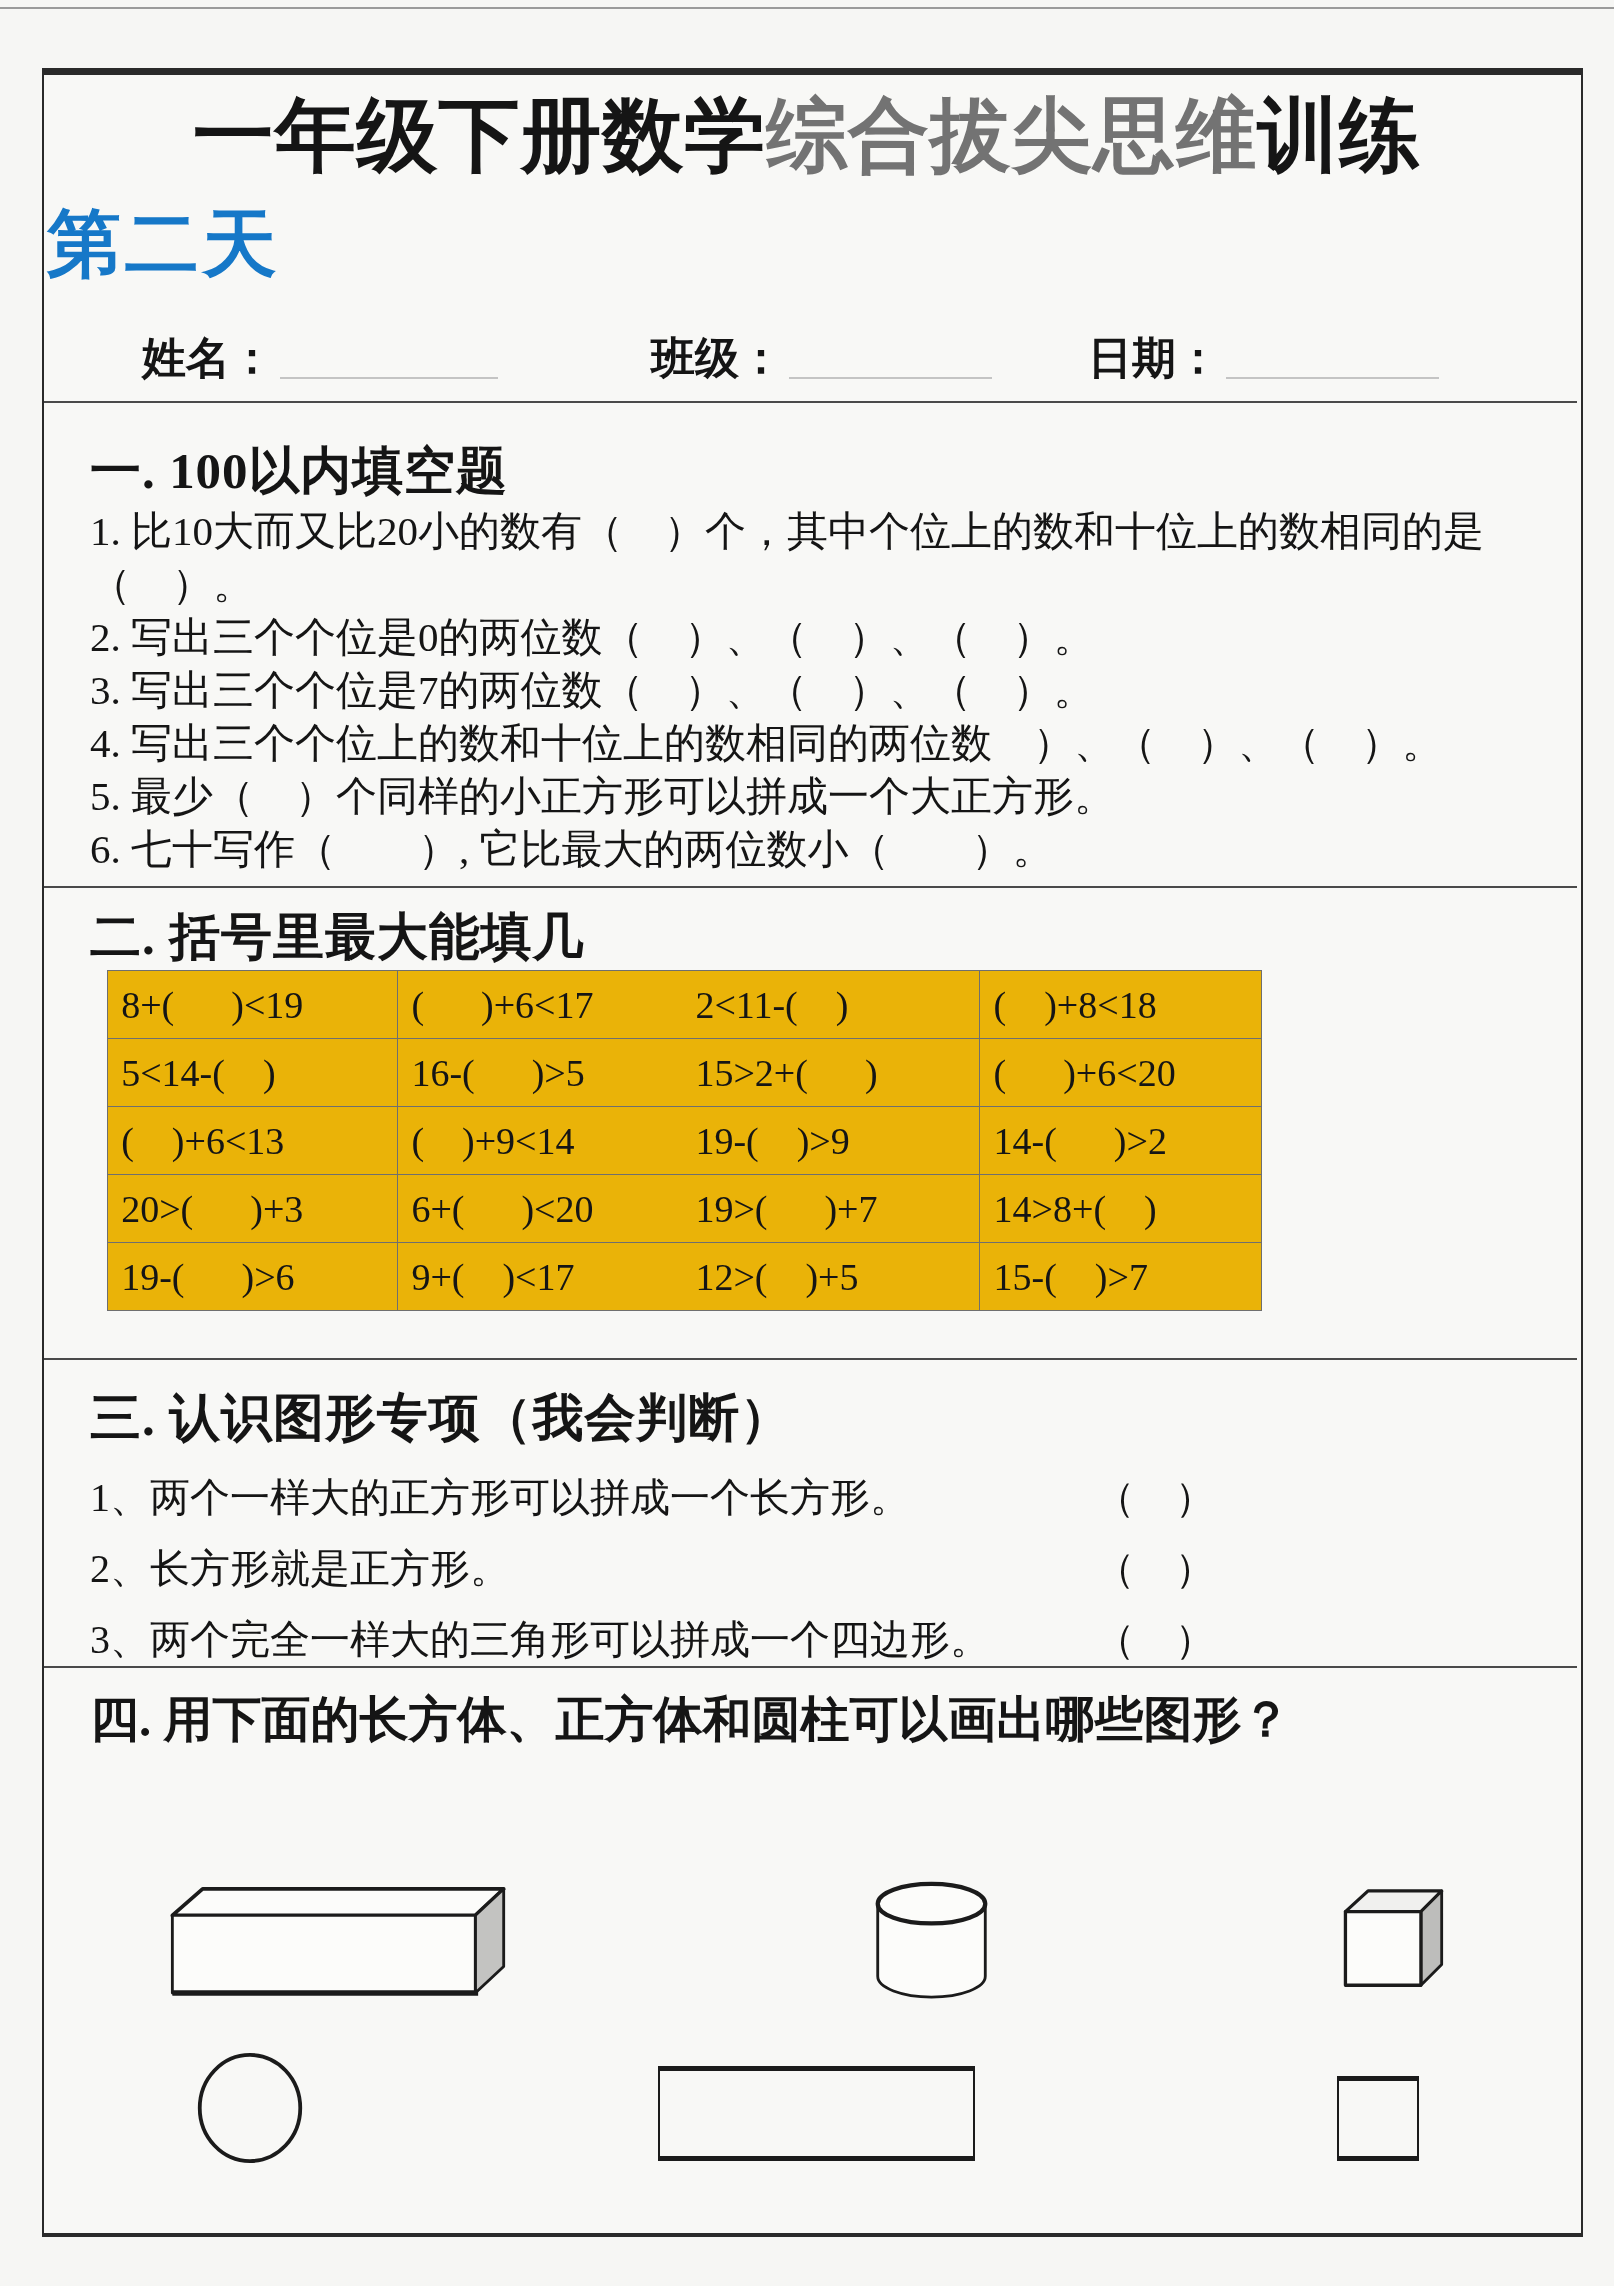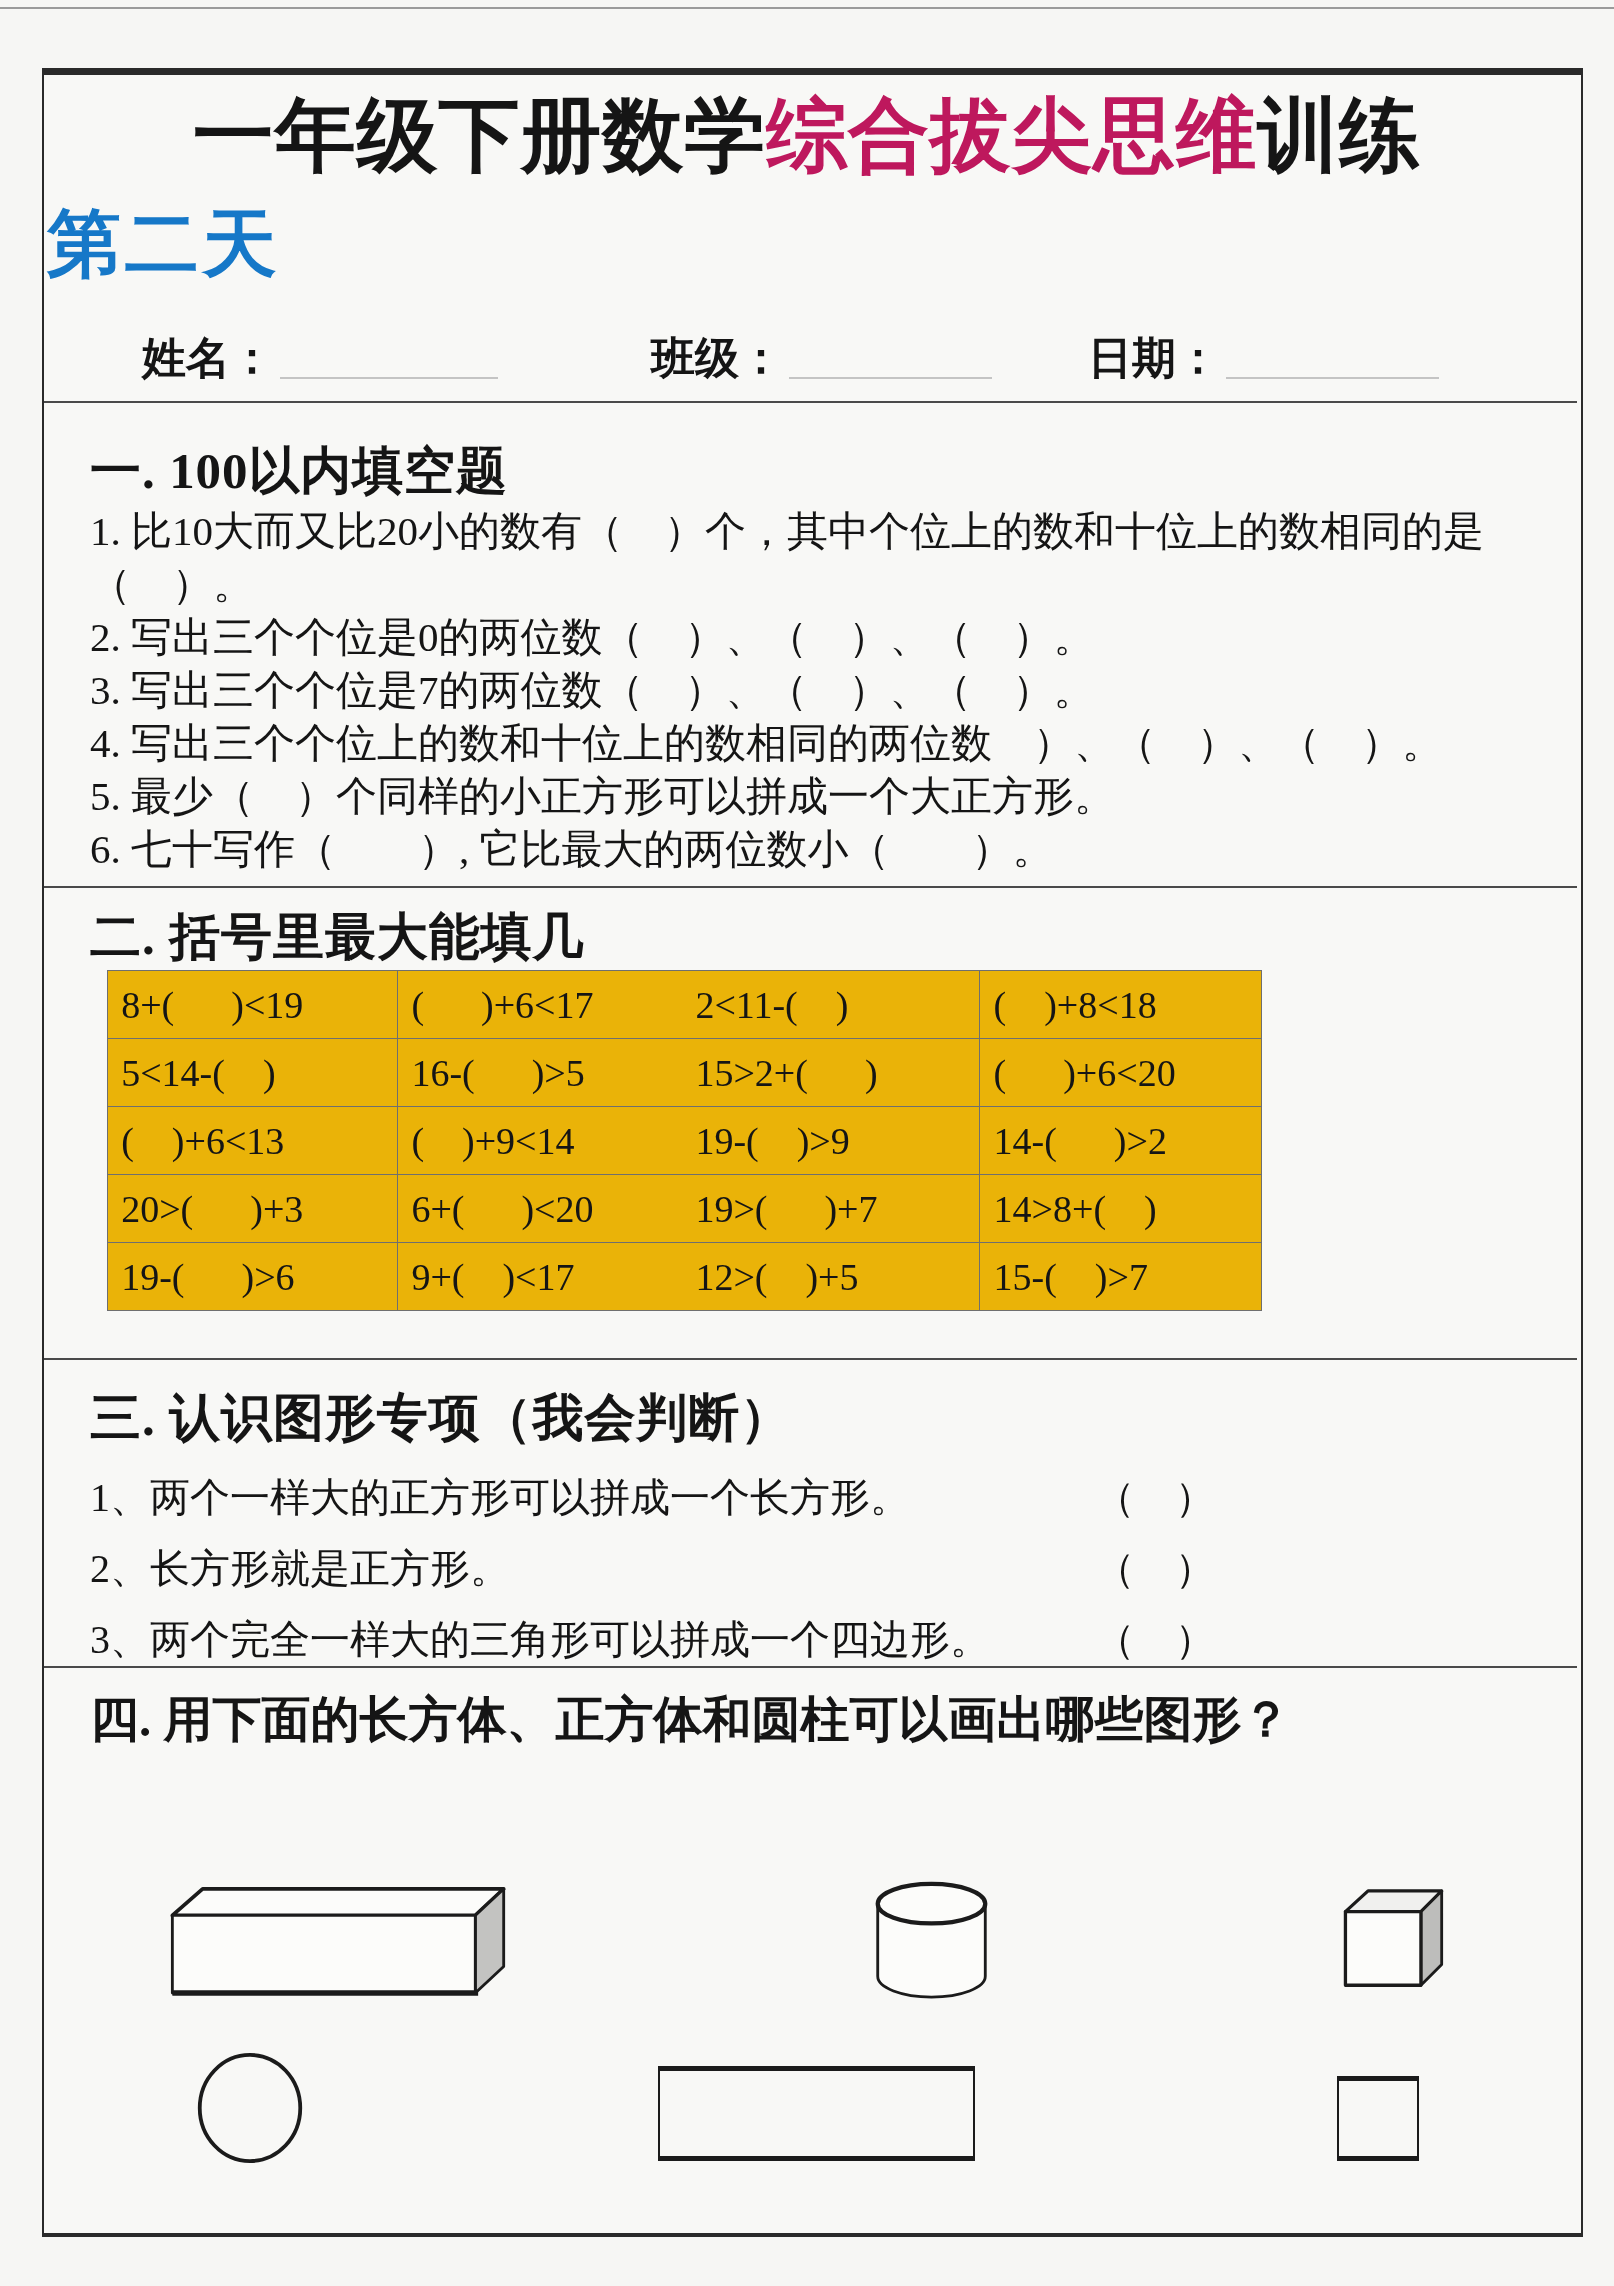--- a/index.html
+++ b/index.html
@@ -16,21 +16,21 @@
     border-top:7.6px solid #2a2a2a; border-bottom:4.7px solid #2a2a2a;
     border-left:2.8px solid #2a2a2a; border-right:2.8px solid #2a2a2a;
   }
   .hr{position:absolute; left:44px; width:1533px; height:1.9px; background:#4a4a4a;}
   
   .title{
     position:absolute; top:91px; left:47px; width:1520px; text-align:center;
     font-family:"Liberation Sans", sans-serif; font-weight:900;
     font-size:81px; line-height:1.1; letter-spacing:0.9px; white-space:nowrap;
   }
-  .title .red{color:#be185d;}
+  .title .red{color:#737373;}
   .subtitle{
     position:absolute; top:195px; left:47px; width:1520px; text-align:left;
     font-family:"Liberation Sans", sans-serif; font-weight:900;
     font-size:74px; color:#1678c8; letter-spacing:3.8px;
   }
   
   .info-row{position:absolute; top:329px; left:0; width:1614px; height:66px; font-size:44px; font-weight:bold;}
   .info-group{position:absolute; top:0; white-space:nowrap;}
   .info-group.g1{left:142px;} .info-group.g2{left:651px;} .info-group.g3{left:1088px;}
   .blank-line{display:inline-block; vertical-align:-5.7px; height:0.9px; border-bottom:2.8px solid #c4c4c4; margin-left:5.7px;}

